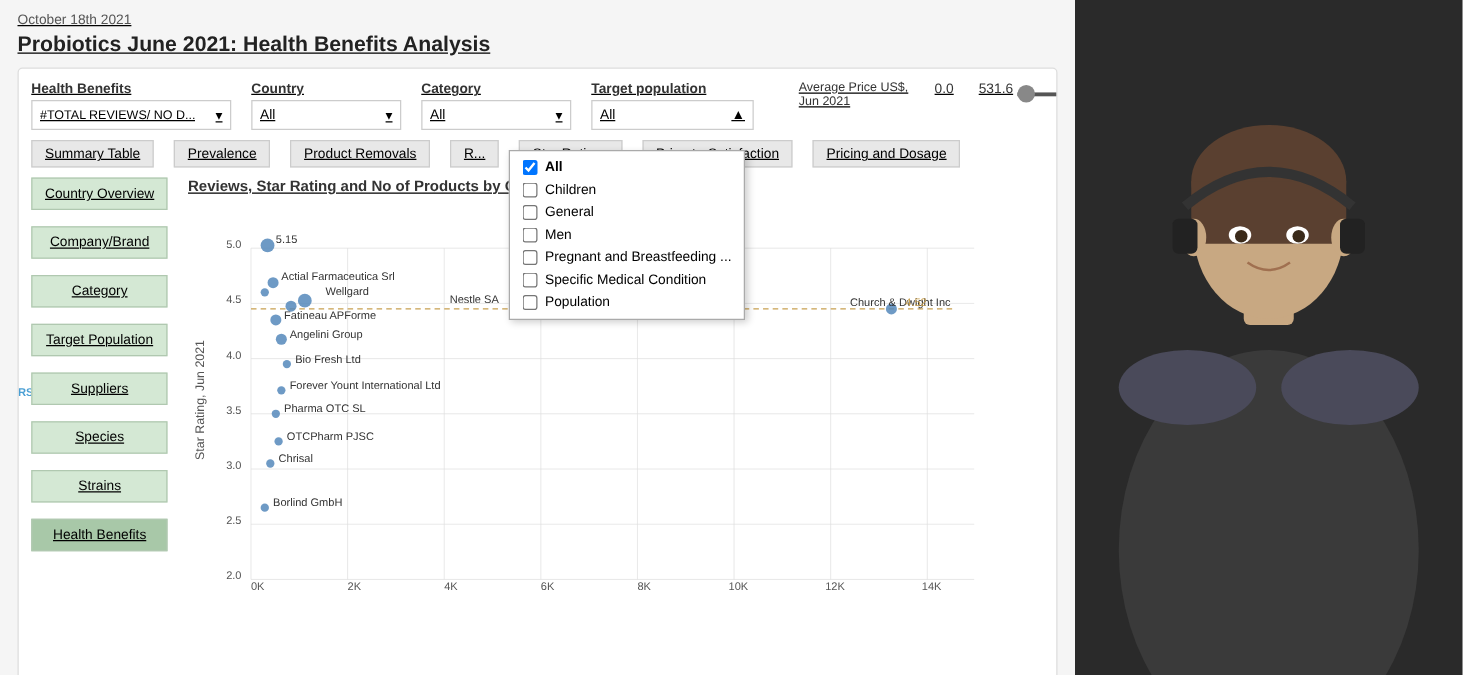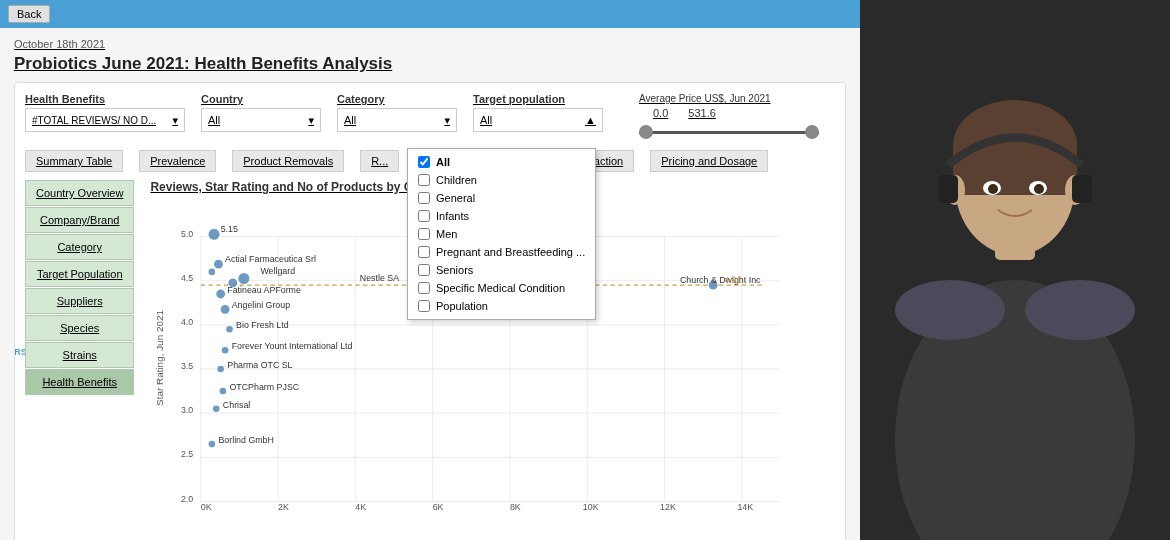--- a/index.html
+++ b/index.html
@@ -112,21 +112,21 @@
       min-width: 160px;
     }
 
     .filter-select-dropdown {
       min-width: 130px;
     }
 
     
     .price-filter {
       display: flex;
-      flex-direction: column;
+      flex-direction: row;
       gap: 3px;
     }
 
     .price-label {
       font-size: 10px;
       color: #333;
     }
 
     .price-values {
       display: flex;
@@ -193,21 +193,21 @@
     
     .chart-area {
       display: flex;
       height: 320px;
     }
 
     
     .left-nav {
       display: flex;
       flex-direction: column;
-      gap: 1px;
+      gap: 13px;
       margin-right: 8px;
       position: relative;
     }
 
     .left-nav-item {
       background: #d4e8d4;
       border: 1px solid #b0c8b0;
       padding: 6px 10px;
       font-size: 11px;
       cursor: pointer;
@@ -316,23 +316,20 @@
       position: relative;
       overflow: hidden;
     }
 
   </style>
 </head>
 <body>
 
 <div class="main-panel">
 
-  <div class="top-bar">
-    <button class="back-button">Back</button>
-  </div>
 
   <div class="content-area">
     <div class="date-label">October 18th 2021</div>
     <div class="page-title">Probiotics June 2021: Health Benefits Analysis</div>
 
     <div class="dashboard-card">
 
       <div class="filter-row">
 
         <div class="filter-group">
@@ -375,33 +372,25 @@
               <div class="dropdown-item">
                 <input type="checkbox" style="">
                 <span>Children</span>
               </div>
               <div class="dropdown-item">
                 <input type="checkbox" style="">
                 <span>General</span>
               </div>
               <div class="dropdown-item">
                 <input type="checkbox" style="">
-                <span>Infants</span>
-              </div>
-              <div class="dropdown-item">
-                <input type="checkbox" style="">
                 <span>Men</span>
               </div>
               <div class="dropdown-item">
                 <input type="checkbox" style="">
                 <span>Pregnant and Breastfeeding ...</span>
-              </div>
-              <div class="dropdown-item">
-                <input type="checkbox" style="">
-                <span>Seniors</span>
               </div>
               <div class="dropdown-item">
                 <input type="checkbox" style="">
                 <span>Specific Medical Condition</span>
               </div>
               <div class="dropdown-item">
                 <input type="checkbox" style="">
                 <span>Population</span>
               </div>
 

